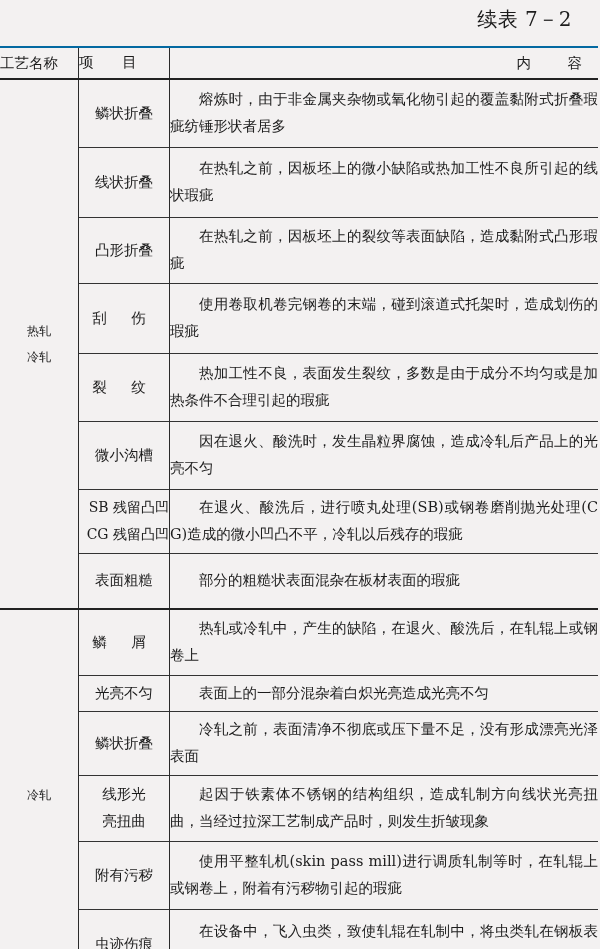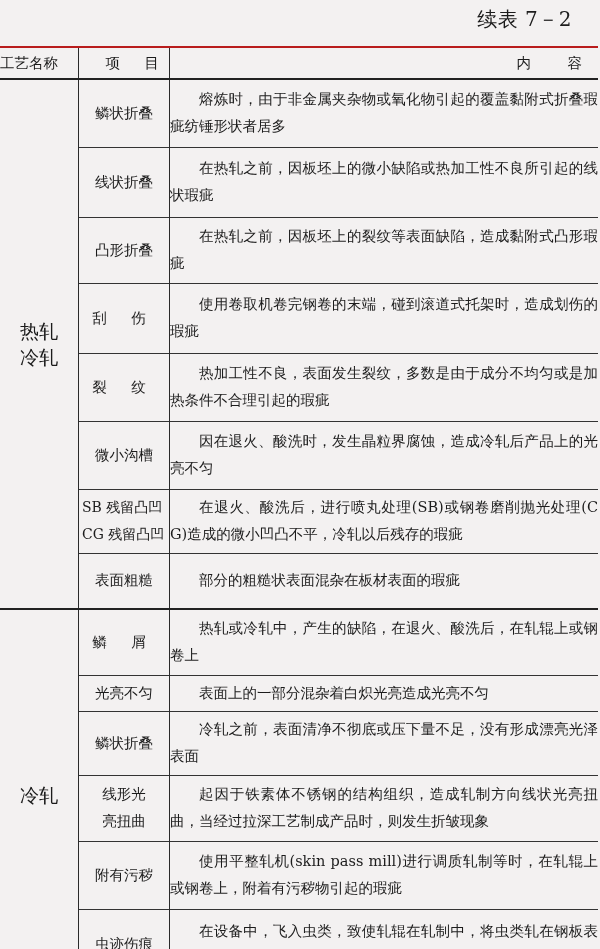--- a/index.html
+++ b/index.html
@@ -18,31 +18,31 @@
     position: absolute; left: 0; top: 46px;
     width: 598px; border-collapse: collapse;
     font-size: 14.5px; line-height: 27px;
   }
   table.defects th, table.defects td {
     border-left: 1.5px solid #2a2a2a;
     border-right: 0;
     padding: 0;
   }
   table.defects th:first-child, table.defects td.proc { border-left: 0; }
-  table.defects thead tr { border-top: 2px solid #b91c1c; border-bottom: 2px solid #222; }
+  table.defects thead tr { border-top: 2px solid #0369a1; border-bottom: 2px solid #222; }
   table.defects thead th { height: 30px; font-weight: normal; }
   th.h-proc { width: 78px; text-align: left; padding-left: 2px; }
-  th.h-item { width: 90px; text-align: right; letter-spacing: 10px; }
+  th.h-item { width: 90px; text-align: left; letter-spacing: 10px; font-family: Liberation Mono, monospace; }
   th.h-content { text-align: right; letter-spacing: 16px; }
   tr.row { border-bottom: 1.5px solid #333; }
   tr.group-end { border-bottom: 2px solid #222; }
   td.proc {
     text-align: center; vertical-align: middle;
     padding-left: 0; padding-right: 10px;
-    font-size: 19px; line-height: 26px;
+    font-size: 12px; line-height: 26px;
   }
   td.item { text-align: center; vertical-align: middle; padding: 0 4px; }
   td.item.wide { letter-spacing: 10px; }
   td.content {
     text-align: justify; vertical-align: middle;
     padding: 4px 8px 4px 6px;
     text-indent: 2em;
   }
   .watermark {
     position: absolute; right: 12px; bottom: 2px;
@@ -87,21 +87,21 @@
     </tr>
     <tr class="row" style="height:68px">
       <td class="item wide">裂 纹</td>
       <td class="content">热加工性不良，表面发生裂纹，多数是由于成分不均匀或是加热条件不合理引起的瑕疵</td>
     </tr>
     <tr class="row" style="height:68px">
       <td class="item">微小沟槽</td>
       <td class="content">因在退火、酸洗时，发生晶粒界腐蚀，造成冷轧后产品上的光亮不匀</td>
     </tr>
     <tr class="row" style="height:64px">
-      <td class="item" style="white-space:pre-line;text-align:left;padding-left:3px;font-size:14px">SB 残留凸凹
+      <td class="item" style="white-space:pre-line;text-align:right;padding-left:3px;font-size:14px">SB 残留凸凹
 CG 残留凸凹</td>
       <td class="content">在退火、酸洗后，进行喷丸处理(SB)或钢卷磨削抛光处理(C G)造成的微小凹凸不平，冷轧以后残存的瑕疵</td>
     </tr>
     <tr class="row group-end" style="height:56px">
       <td class="item">表面粗糙</td>
       <td class="content">部分的粗糙状表面混杂在板材表面的瑕疵</td>
     </tr>
 
     <tr class="row" style="height:66px">
       <td class="proc" rowspan="6">冷轧</td>

